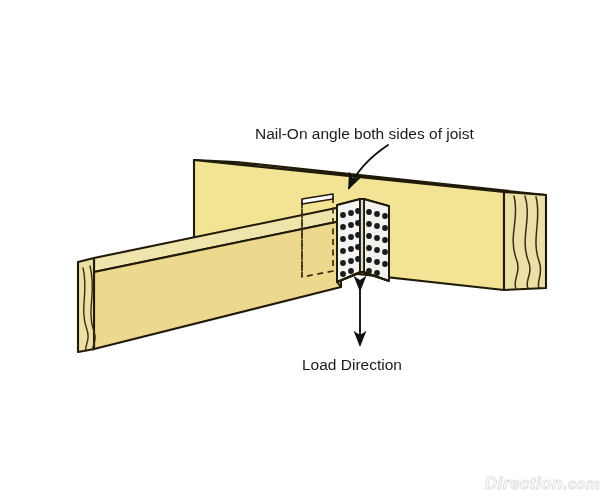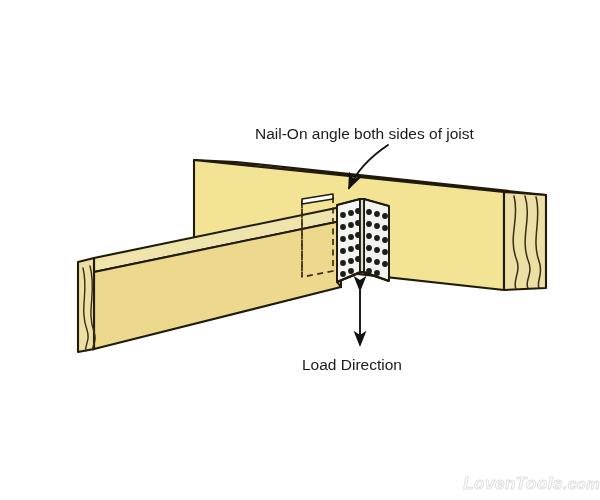--- a/index.html
+++ b/index.html
@@ -180,16 +180,16 @@
 
     <text class="callout" x="247" y="139">Nail-On angle both sides of joist</text>
 
     <line x1="352" y1="290" x2="352" y2="345" stroke="#111111" stroke-width="1.9" marker-start="url(#ah-up)" marker-end="url(#ah-down)"></line>
 
     <text class="loadlabel" x="294" y="370">Load Direction</text>
 
   </svg>
 
   <div class="wm">
-    <span>LovenTools</span><span class="dotcom">.com</span>
+    <span>Direction</span><span class="dotcom">.com</span>
   </div>
 
 </div>
 
 </body></html>

